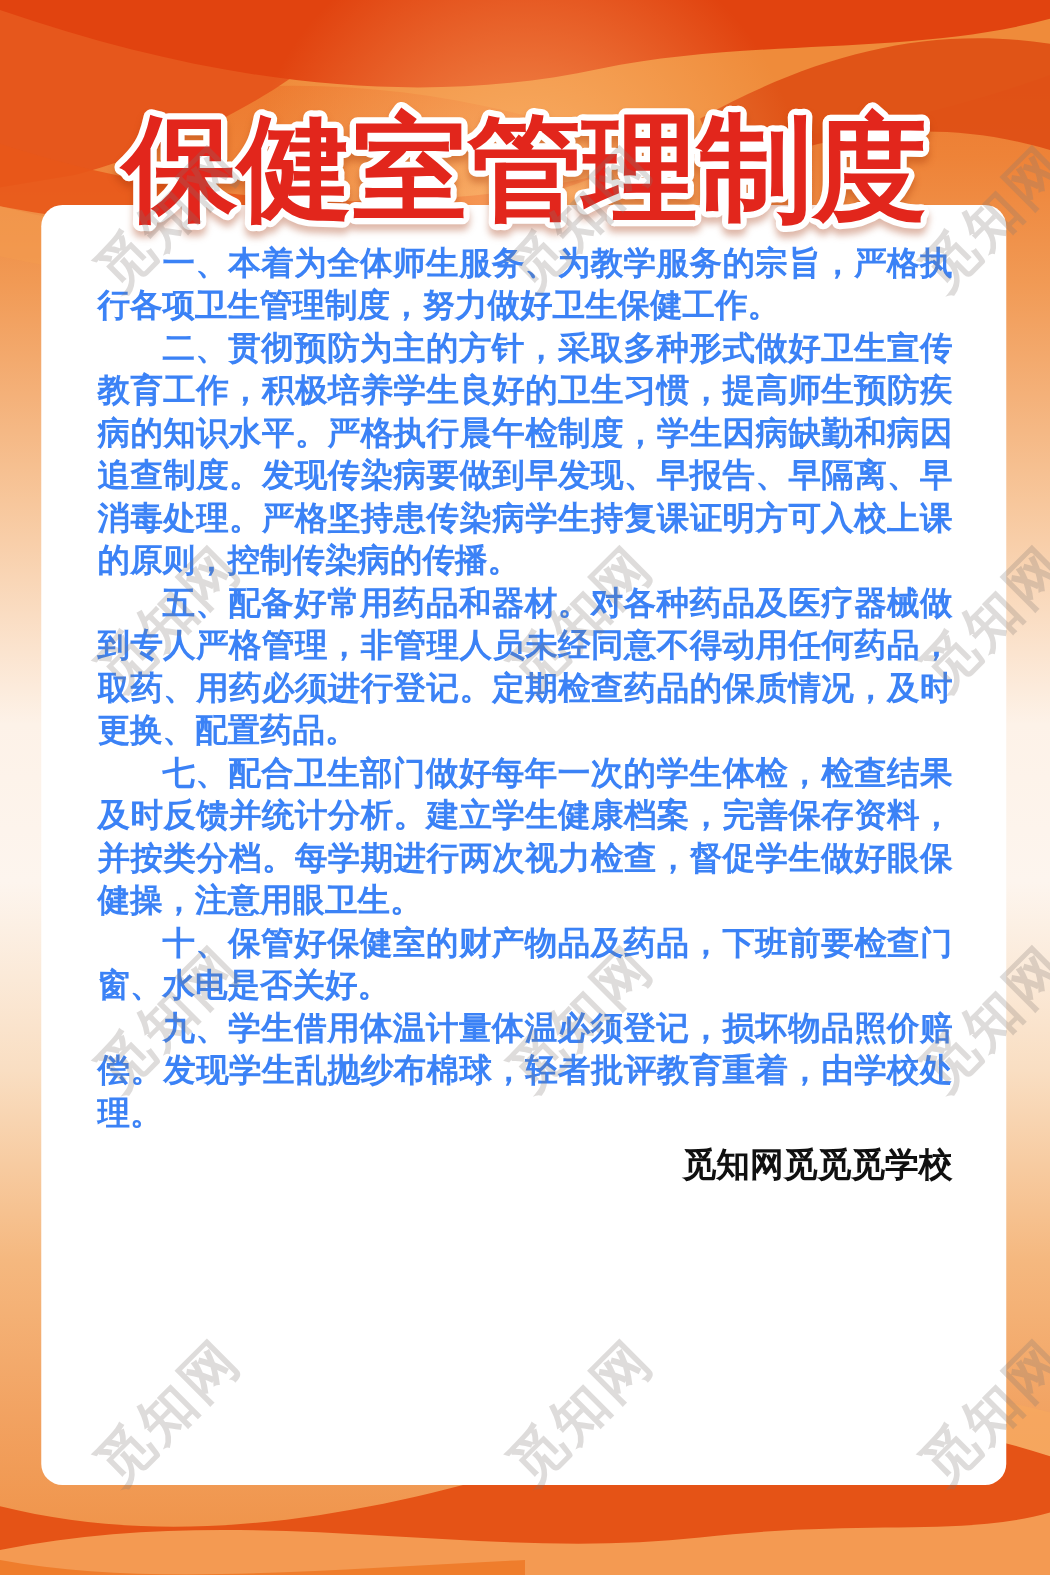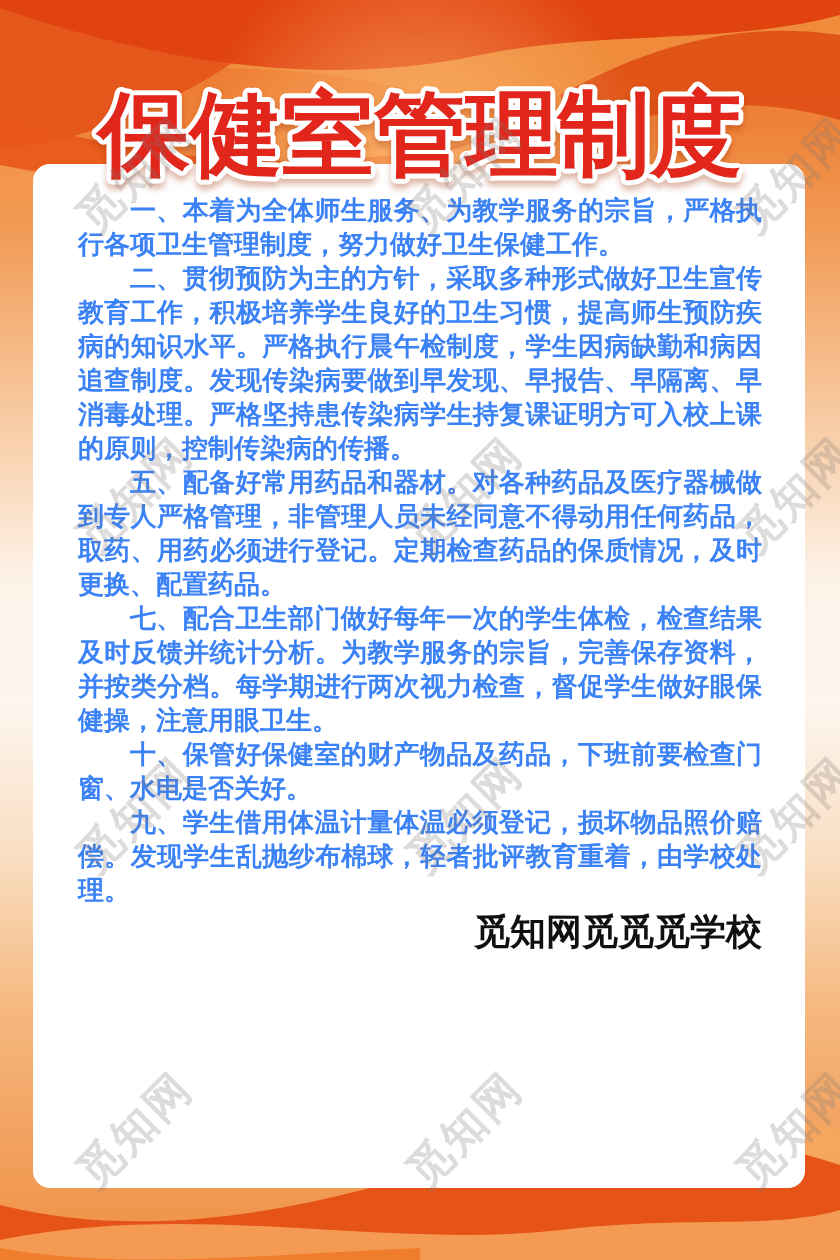--- a/index.html
+++ b/index.html
@@ -49,21 +49,21 @@
     background:#ffffff;border-radius:17px;
     box-sizing:border-box;padding:29px 43px 0 45px;
   }
   .rules p{
     margin:0;padding:0;
     font-size:26px;line-height:34px;font-weight:bold;color:#3b82f6;
     text-align:justify;text-justify:inter-character;text-indent:2em;
   }
   .signature{
     margin-top:8px;
-    font-size:36px;line-height:34px;font-weight:bold;color:#101010;
+    font-size:27px;line-height:34px;font-weight:bold;color:#101010;
     text-align:right;
   }
 </style>
 </head>
 <body>
 
 <div class="bg"></div>
 
 <svg class="wave-svg wave-top" width="840" height="300" viewBox="0 0 840 300">
   <path d="M0,0 L840,0 L840,60 C700,110 560,130 430,95 C300,60 150,55 0,110 Z" fill="#ef8b3a"></path>
@@ -87,21 +87,21 @@
 
 <svg class="title-svg" width="840" height="170" viewBox="0 0 840 170">
   <text x="420" y="128" text-anchor="middle" fill="#e2261c" stroke="#ffffff" stroke-width="10">保健室管理制度</text>
 </svg>
 
 <div class="card">
   <div class="rules">
     <p>一、本着为全体师生服务、为教学服务的宗旨，严格执行各项卫生管理制度，努力做好卫生保健工作。</p>
     <p>二、贯彻预防为主的方针，采取多种形式做好卫生宣传教育工作，积极培养学生良好的卫生习惯，提高师生预防疾病的知识水平。严格执行晨午检制度，学生因病缺勤和病因追查制度。发现传染病要做到早发现、早报告、早隔离、早消毒处理。严格坚持患传染病学生持复课证明方可入校上课的原则，控制传染病的传播。</p>
     <p>五、配备好常用药品和器材。对各种药品及医疗器械做到专人严格管理，非管理人员未经同意不得动用任何药品，取药、用药必须进行登记。定期检查药品的保质情况，及时更换、配置药品。</p>
-    <p>七、配合卫生部门做好每年一次的学生体检，检查结果及时反馈并统计分析。为教学服务的宗旨，完善保存资料，并按类分档。每学期进行两次视力检查，督促学生做好眼保健操，注意用眼卫生。</p>
+    <p>七、配合卫生部门做好每年一次的学生体检，检查结果及时反馈并统计分析。建立学生健康档案，完善保存资料，并按类分档。每学期进行两次视力检查，督促学生做好眼保健操，注意用眼卫生。</p>
     <p>十、保管好保健室的财产物品及药品，下班前要检查门窗、水电是否关好。</p>
     <p>九、学生借用体温计量体温必须登记，损坏物品照价赔偿。发现学生乱抛纱布棉球，轻者批评教育重着，由学校处理。</p>
   </div>
   <div class="signature">觅知网觅觅觅学校</div>
 </div>
 
 <div class="wm-layer">
   <span class="wm">觅知网</span>
   <span class="wm">觅知网</span>
   <span class="wm">觅知网</span>

